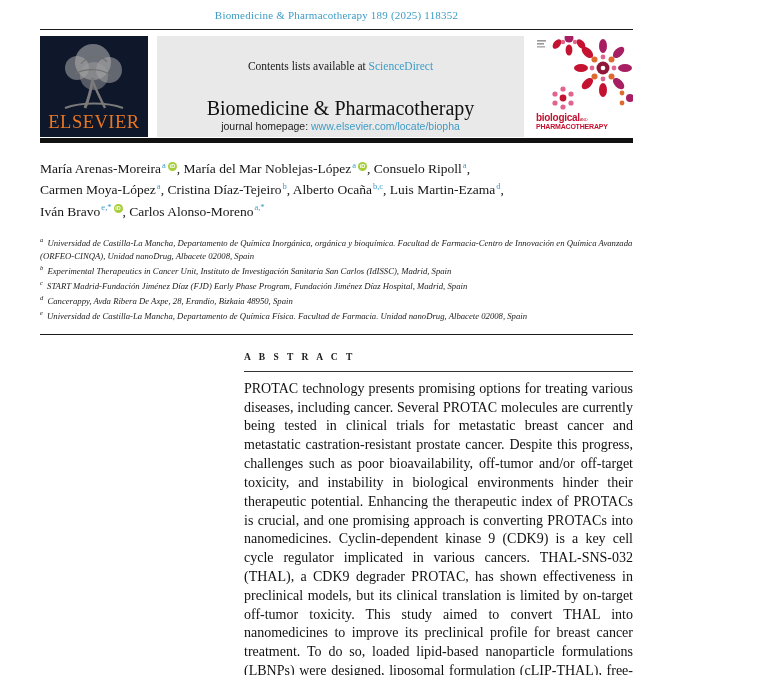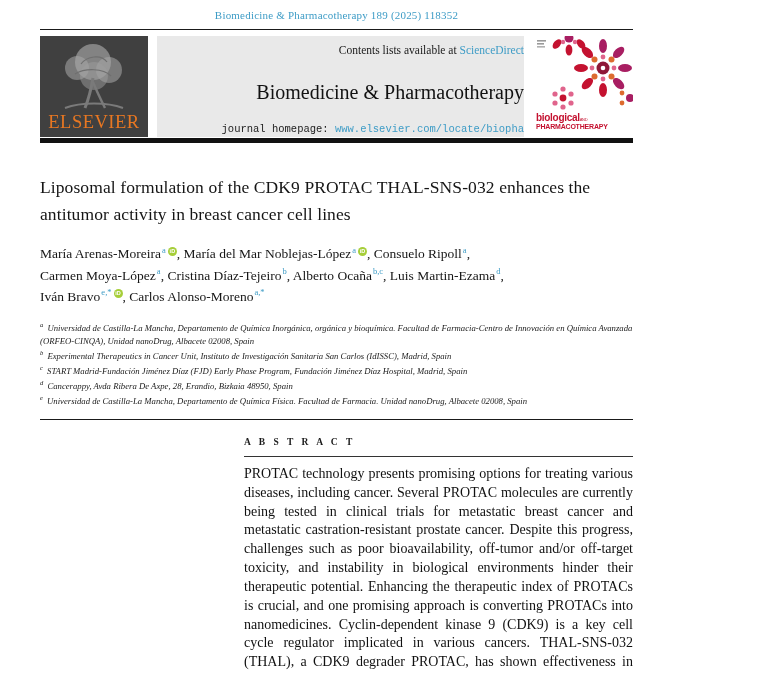--- a/index.html
+++ b/index.html
@@ -15,34 +15,34 @@
   
   .journal-ref {
     text-align: center; font-size: 11px; color: #3e9cc6;
     padding-top: 9px; letter-spacing: 0.2px;
   }
   .rule { border: none; border-top: 1px solid #1a1a1a; height: 0; }
   .rule-top { margin-top: 8px; }
 
   
   .header-row { display: flex; margin-top: 6px; height: 101px; }
-  .logo-block { width: 108px; text-align: center; background: #404040; padding-top: 2px; flex: none; }
+  .logo-block { width: 108px; text-align: center; background: #0f172a; padding-top: 2px; flex: none; }
   .logo-tree { display: block; margin: 0 auto; }
   .elsevier-text {
     font-family: "Liberation Serif", serif; font-size: 18.5px; color: #e87722;
     letter-spacing: 0.5px; margin-top: -2px; font-weight: 400;
   }
   .gray-box {
-    flex: 1; background: #e9e9e9; margin: 0 9px; text-align: right;
-    padding-top: 8px;
+    flex: 1; background: #e9e9e9; margin: 0 9px; text-align: center;
+    padding-top: 24px;
   }
   .contents-line { font-size: 11.5px; color: #1a1a1a; }
   .link { color: #3e9cc6; text-decoration: none; cursor: pointer; }
   .journal-title { font-size: 20px; margin-top: 25px; color: #111; }
-  .homepage-line { font-family: Liberation Mono, monospace; font-size: 10.5px; margin-top: 19px; color: #222; }
+  .homepage-line { font-family: Liberation Sans, sans-serif; font-size: 10.5px; color: #222; }
   .cover { width: 100px; flex: none; position: relative; background: #fff; }
   .cover svg { display: block; }
   .cover-title { position: absolute; left: 3px; bottom: 7px; line-height: 1; text-align: left; }
   .cover-title .t1 { font-family: "Liberation Sans", sans-serif; font-weight: bold; font-size: 10px; color: #c41230; letter-spacing: -0.3px; }
   .cover-title .t1 .and { font-size: 4px; font-weight: normal; color: #c41230; }
   .cover-title .t2 { font-family: "Liberation Sans", sans-serif; font-weight: bold; font-size: 7px; color: #c41230; letter-spacing: -0.2px; }
 
   .thick-bar { height: 5px; background: #111; margin-top: 1px; }
 
   
@@ -189,21 +189,20 @@
       </svg>
       <div class="cover-title">
         <div class="t1"><span>biological</span><span class="and">AND</span></div>
         <div class="t2">PHARMACOTHERAPY</div>
       </div>
     </div>
   </div>
 
   <div class="thick-bar"></div>
 
-  <h1 class="title">Liposomal formulation of the CDK9 PROTAC THAL-SNS-032 enhances the<br>antitumor activity in breast cancer cell lines</h1>
 
   <div class="authors"><span>María Arenas-Moreira</span><sup class="aff-sup">a</sup><span class="orcid">iD</span>, <span>María del Mar Noblejas-López</span><sup class="aff-sup">a</sup><span class="orcid">iD</span>, <span>Consuelo Ripoll</span><sup class="aff-sup">a</sup>,<br><span>Carmen Moya-López</span><sup class="aff-sup">a</sup>, <span>Cristina Díaz-Tejeiro</span><sup class="aff-sup">b</sup>, <span>Alberto Ocaña</span><sup class="aff-sup">b,c</sup>, <span>Luis Martin-Ezama</span><sup class="aff-sup">d</sup>,<br><span>Iván Bravo</span><sup class="aff-sup">e,*</sup><span class="orcid">iD</span>, <span>Carlos Alonso-Moreno</span><sup class="aff-sup">a,*</sup></div>
 
   <div class="affiliations">
       <div class="affil"><sup>a</sup> Universidad de Castilla-La Mancha, Departamento de Química Inorgánica, orgánica y bioquímica. Facultad de Farmacia-Centro de Innovación en Química Avanzada (ORFEO-CINQA), Unidad nanoDrug, Albacete 02008, Spain</div>
       <div class="affil"><sup>b</sup> Experimental Therapeutics in Cancer Unit, Instituto de Investigación Sanitaria San Carlos (IdISSC), Madrid, Spain</div>
       <div class="affil"><sup>c</sup> START Madrid-Fundación Jiménez Díaz (FJD) Early Phase Program, Fundación Jiménez Díaz Hospital, Madrid, Spain</div>
       <div class="affil"><sup>d</sup> Cancerappy, Avda Ribera De Axpe, 28, Erandio, Bizkaia 48950, Spain</div>
       <div class="affil"><sup>e</sup> Universidad de Castilla-La Mancha, Departamento de Química Física. Facultad de Farmacia. Unidad nanoDrug, Albacete 02008, Spain</div>
     </div>

